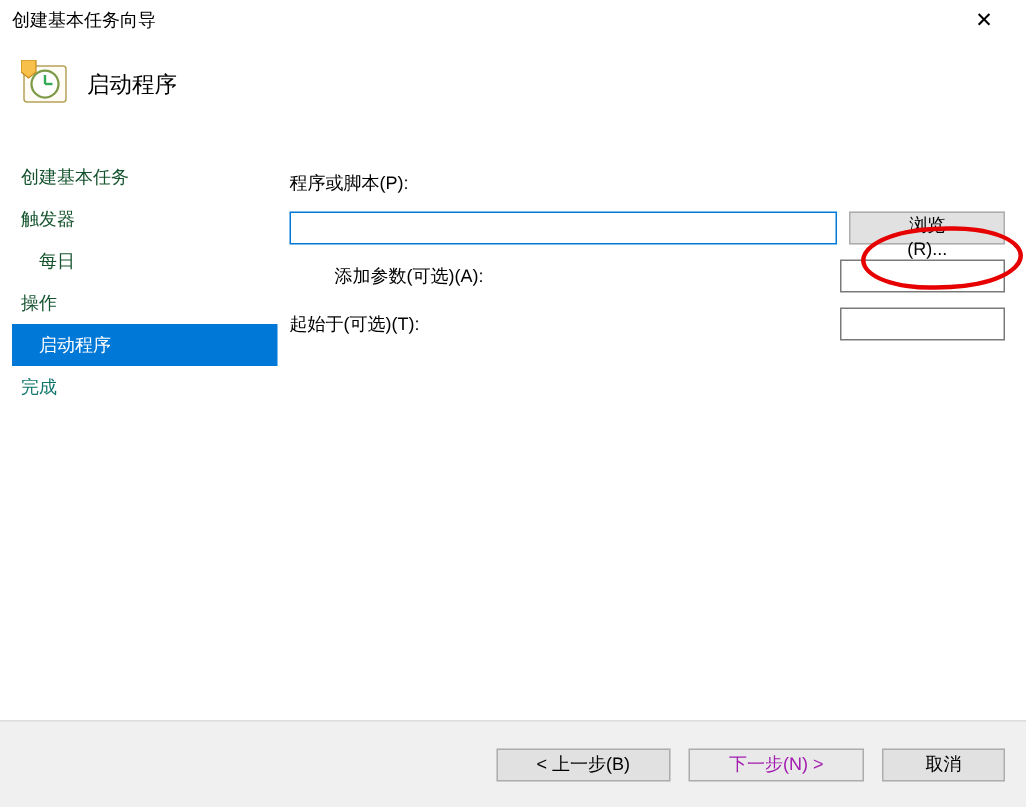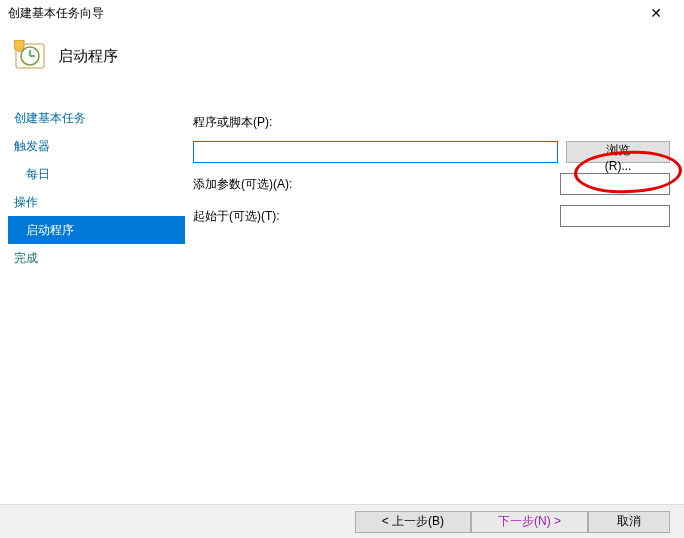--- a/index.html
+++ b/index.html
@@ -34,21 +34,21 @@
     .content {
       display: flex;
       height: 392px;
     }
     .sidebar {
       width: 185px;
       padding: 8px 0 0 8px;
     }
     .sidebar-item {
       padding: 4px 6px;
-      color: #0369a1;
+      color: #14532d;
       cursor: pointer;
       line-height: 20px;
     }
     .sidebar-item.sub { padding-left: 18px; }
     .sidebar-item.selected {
       background: #0078d7;
       color: #fff;
     }
     .sidebar-item.plain { color: #0f766e; }
     .main {
@@ -98,26 +98,26 @@
     .btn.disabled {
       color: #a21caf;
       cursor: default;
       background: #e9e9e9;
     }
     .footer {
       position: absolute;
       bottom: 0;
       left: 0;
       right: 0;
-      height: 34px;
+      height: 58px;
       border-top: 1px solid #dcdcdc;
       display: flex;
       justify-content: flex-end;
       align-items: center;
-      gap: 0;
+      gap: 12px;
       padding-right: 14px;
       background: #f0f0f0;
     }
     .annotation {
       position: absolute;
       border: 3px solid #e60000;
       border-radius: 50% / 55%;
       width: 108px;
       height: 42px;
       top: 151px;
@@ -158,21 +158,21 @@
   </div>
 
   <div class="main">
     <div class="row">
       <span class="label">程序或脚本(P):</span>
     </div>
     <div class="row program-row">
       <input class="input main-program" type="text" value="" style="">
       <button class="btn">浏览(R)...</button>
     </div>
-    <div class="row" style="margin-top:8px;">
+    <div class="row" style="margin-top:8px;margin-left:30px;">
       <span class="label-inline">添加参数(可选)(A):</span>
       <div style="flex:1"></div>
       <input class="input small" type="text" value="" style="">
     </div>
     <div class="row">
       <span class="label-inline">起始于(可选)(T):</span>
       <div style="flex:1"></div>
       <input class="input small" type="text" value="" style="">
     </div>
   </div>

